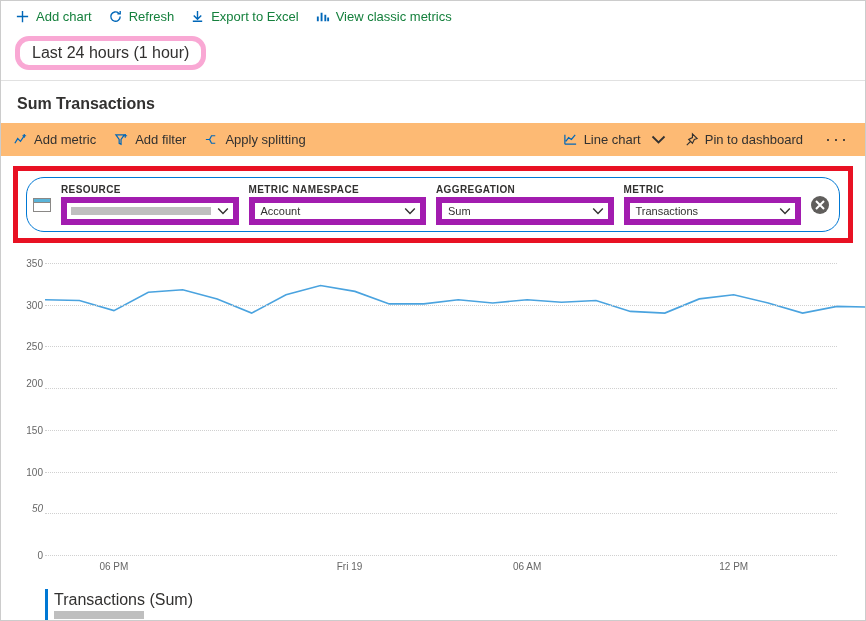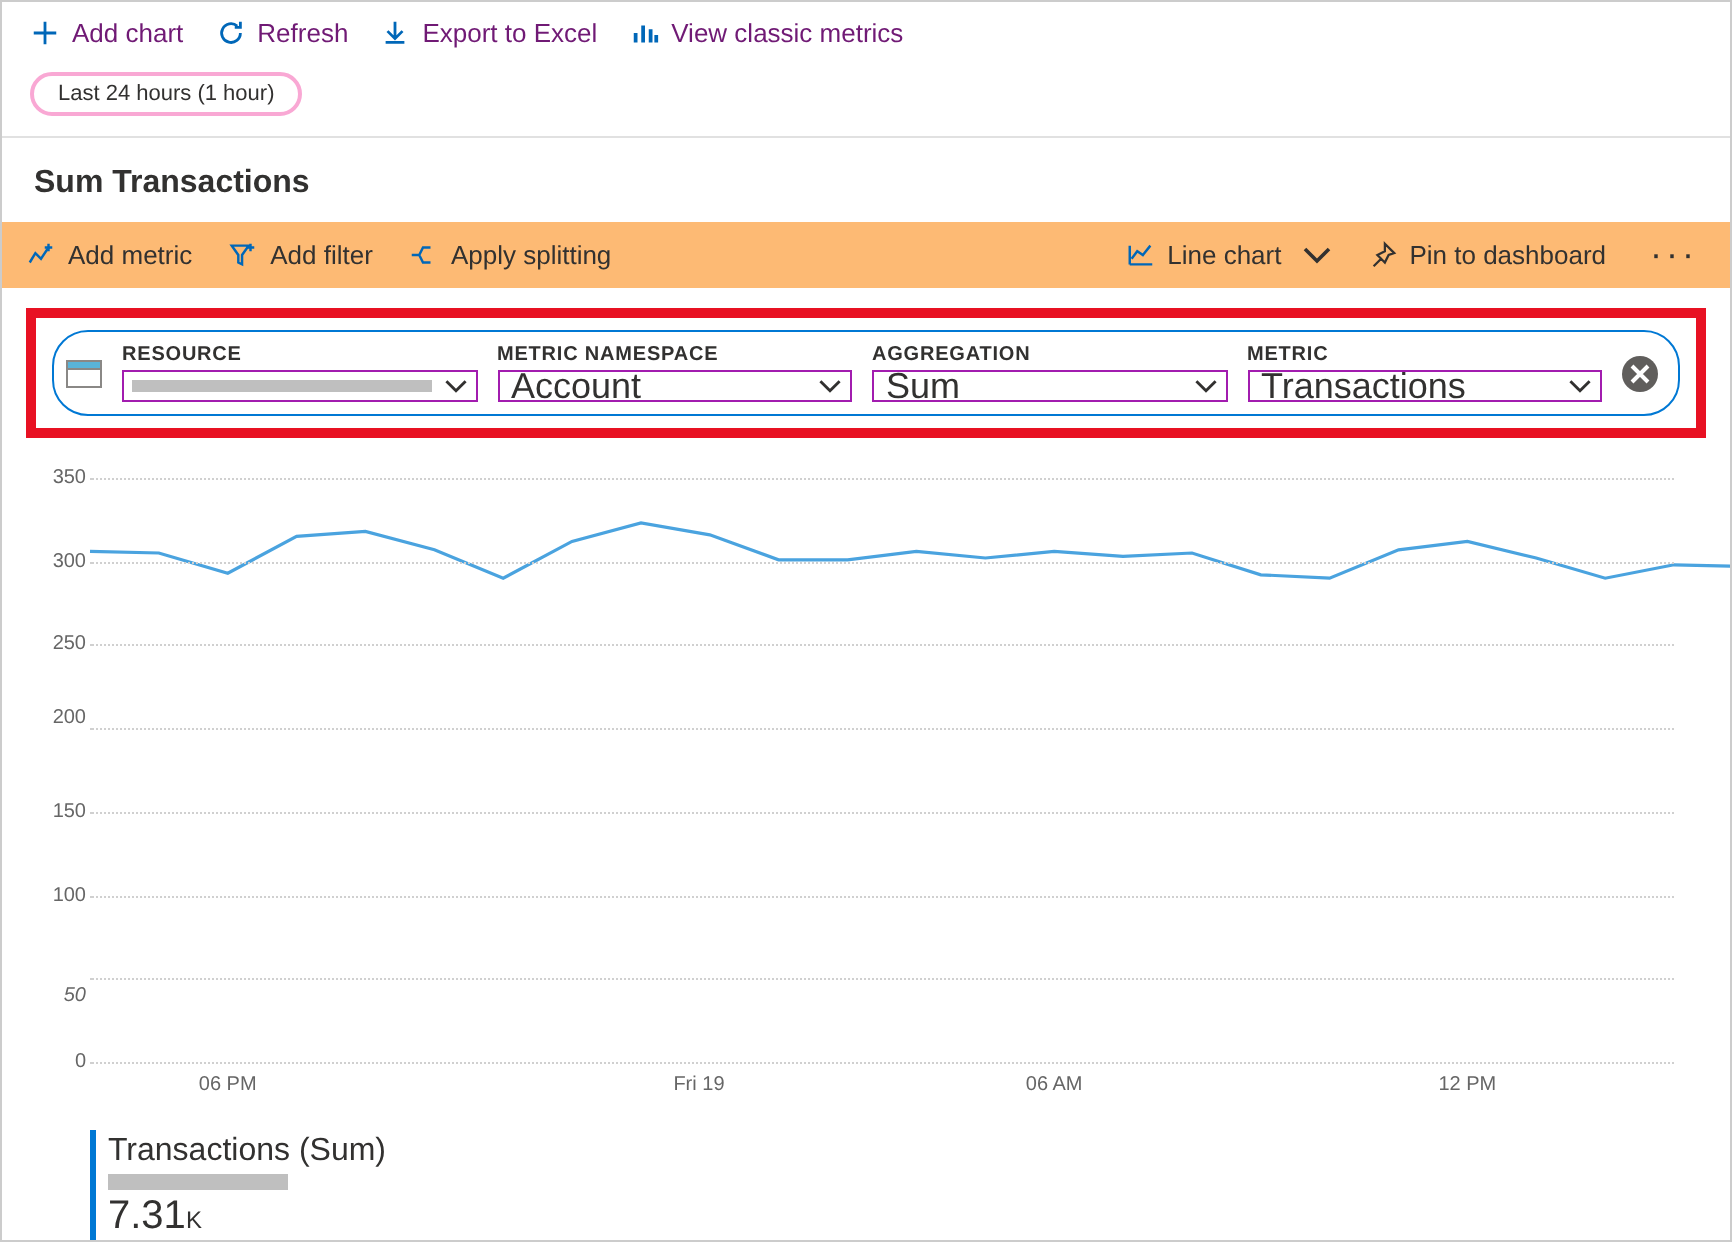--- a/index.html
+++ b/index.html
@@ -1,47 +1,47 @@
 <!DOCTYPE html>
 <html><head>
 <meta charset="utf-8">
 <style>
   * { box-sizing: border-box; }
   html, body { margin: 0; padding: 0; font-family: "Segoe UI", Arial, sans-serif; font-size: 13px; color: #323130; background: #fff; }
   .frame { width: 866px; height: 621px; border: 1px solid #ccc; position: relative; overflow: hidden; }
 
   
   .top-toolbar { display: flex; align-items: center; gap: 16px; padding: 8px 14px; }
-  .tb-btn { display: inline-flex; align-items: center; gap: 6px; color: #701a75; cursor: pointer; font-size: 13px; }
+  .tb-btn { display: inline-flex; align-items: center; gap: 6px; color: #15803d; cursor: pointer; font-size: 13px; }
   .tb-btn svg { width: 15px; height: 15px; }
   .icon-stroke { stroke: #0067b8; stroke-width: 1.5; fill: none; }
 
   
   .timerange-row { padding: 4px 14px 10px; }
-  .pill { display: inline-flex; align-items: center; border: 2px solid #f9a8d4; border-radius: 14px; padding: 3px 12px; font-size: 11px; cursor: pointer; }
+  .pill { display: inline-flex; align-items: center; border: 5px solid #f9a8d4; border-radius: 14px; padding: 3px 12px; font-size: 16px; cursor: pointer; }
   .hr { border: none; border-top: 1px solid #e1e1e1; margin: 0; }
 
   
   .chart-title { padding: 14px 16px 10px; font-size: 16px; font-weight: 600; }
 
   
   .metric-toolbar { display: flex; align-items: center; justify-content: space-between; background: #fdba74; padding: 6px 12px; }
   .mt-left, .mt-right { display: flex; align-items: center; gap: 18px; }
   .mt-btn { display: inline-flex; align-items: center; gap: 6px; cursor: pointer; font-size: 13px; }
   .mt-btn svg { width: 15px; height: 15px; }
   .chev-down { margin-left: 4px; }
   .more { font-size: 18px; letter-spacing: 2px; cursor: pointer; padding: 0 4px; }
 
   
   .highlight-wrap { border: 5px solid #e81123; margin: 10px 12px 0 12px; padding: 6px 8px; position: relative; }
   .selectors-outer { display: flex; align-items: center; border: 1px solid #0078d4; border-radius: 18px; padding: 6px 10px 6px 6px; gap: 10px; }
   .storage-icon { width: 18px; height: 14px; }
   .sel-group { display: flex; flex-direction: column; flex: 1; }
   .sel-label { font-size: 10px; font-weight: 600; letter-spacing: 0.4px; color: #323130; margin-bottom: 2px; }
-  .sel-box { position: relative; border: 1px solid #a21caf; height: 16px; display: flex; align-items: center; padding: 0 20px 0 6px; font-size: 18px; background: #fff; cursor: pointer; }
+  .sel-box { position: relative; border: 6px solid #a21caf; height: 28px; display: flex; align-items: center; padding: 0 20px 0 6px; font-size: 11px; background: #fff; cursor: pointer; }
   .sel-box .caret { position: absolute; right: 4px; top: 50%; transform: translateY(-50%); }
   .sel-box.redacted::before { content: ""; position: absolute; left: 4px; right: 22px; top: 4px; bottom: 4px; background: #bfbfbf; }
   .close-circle { width: 18px; height: 18px; border-radius: 50%; background: #605e5c; display: flex; align-items: center; justify-content: center; cursor: pointer; }
   .close-circle svg { width: 10px; height: 10px; stroke: #fff; stroke-width: 2; }
 
   
   .chart-area { position: relative; margin: 20px 18px 0 18px; height: 320px; }
   .plot { position: absolute; left: 26px; right: 10px; top: 0; bottom: 28px; }
   .grid-line { position: absolute; left: 0; right: 0; border-top: 1px dotted #d0d0d0; }
   .y-tick { position: absolute; left: -26px; width: 24px; text-align: right; font-size: 10px; color: #666; transform: translateY(-50%); }
@@ -202,21 +202,21 @@
 
   
   <div class="chart-area">
     <div class="plot" id="plot">
       <svg class="series" id="series-svg" preserveAspectRatio="none" viewBox="0 0 792 292">
           <path d="M0.0 36.7 L34.4 37.5 L68.9 47.6 L103.3 29.2 L137.7 26.7 L172.2 35.9 L206.6 50.1 L241.0 31.7 L275.5 22.5 L309.9 28.4 L344.3 40.9 L378.8 40.9 L413.2 36.7 L447.7 40.0 L482.1 36.7 L516.5 39.2 L551.0 37.5 L585.4 48.4 L619.8 50.1 L654.3 35.9 L688.7 31.7 L723.1 40.0 L757.6 50.1 L792.0 43.4 L826.4 44.2 " stroke="#4aa3df" stroke-width="1.6" fill="none"></path>
         </svg>
     <div class="grid-line" style="top: 292px;"></div>
         <div class="y-tick" style="top: 292px;">0</div>
         <div class="grid-line" style="top: 250.286px;"></div>
-        <div class="y-tick" style="top: 259px; font-style: italic;">50</div>
+        <div class="y-tick" style="top: 245px; font-style: italic;">50</div>
         <div class="grid-line" style="top: 208.571px;"></div>
         <div class="y-tick" style="top: 208.571px;">100</div>
         <div class="grid-line" style="top: 166.857px;"></div>
         <div class="y-tick" style="top: 166.857px;">150</div>
         <div class="grid-line" style="top: 125.143px;"></div>
         <div class="y-tick" style="top: 120px;">200</div>
         <div class="grid-line" style="top: 83.4286px;"></div>
         <div class="y-tick" style="top: 83.4286px;">250</div>
         <div class="grid-line" style="top: 41.7143px;"></div>
         <div class="y-tick" style="top: 41.7143px;">300</div>

